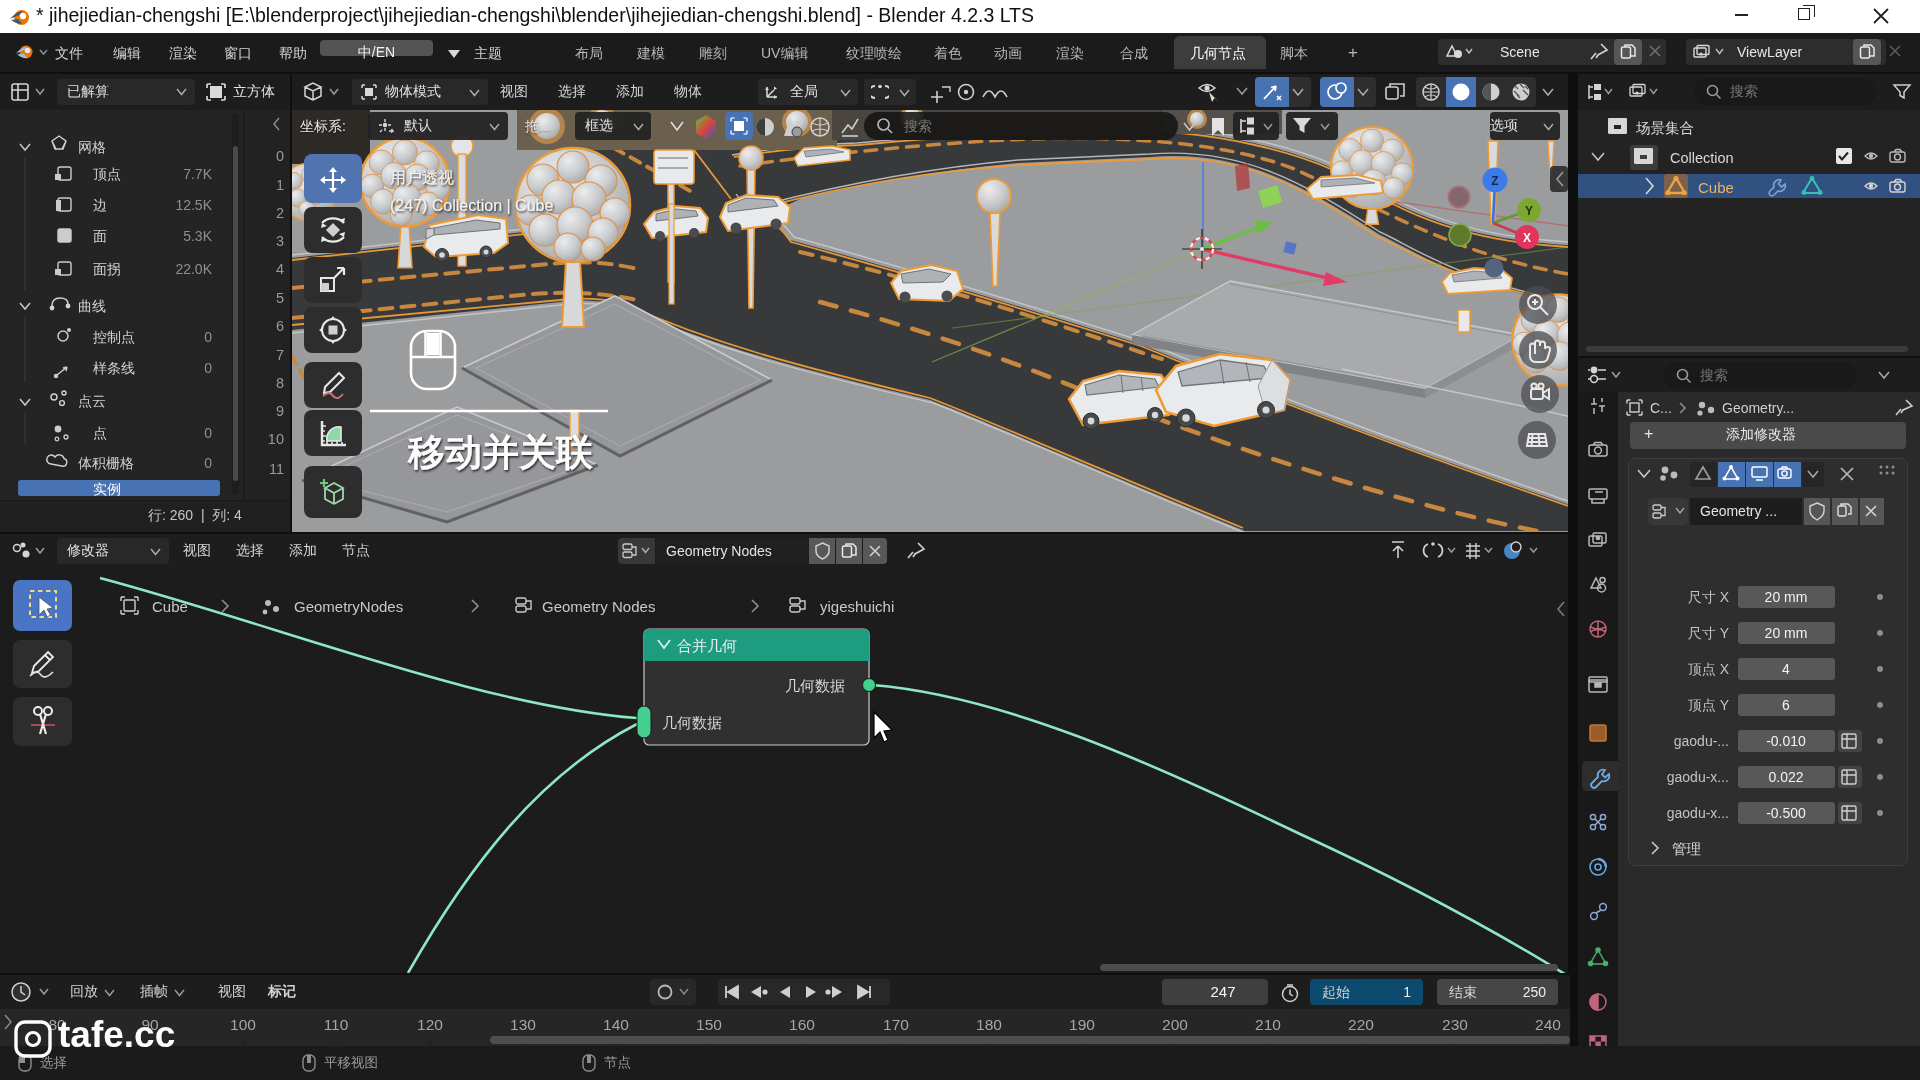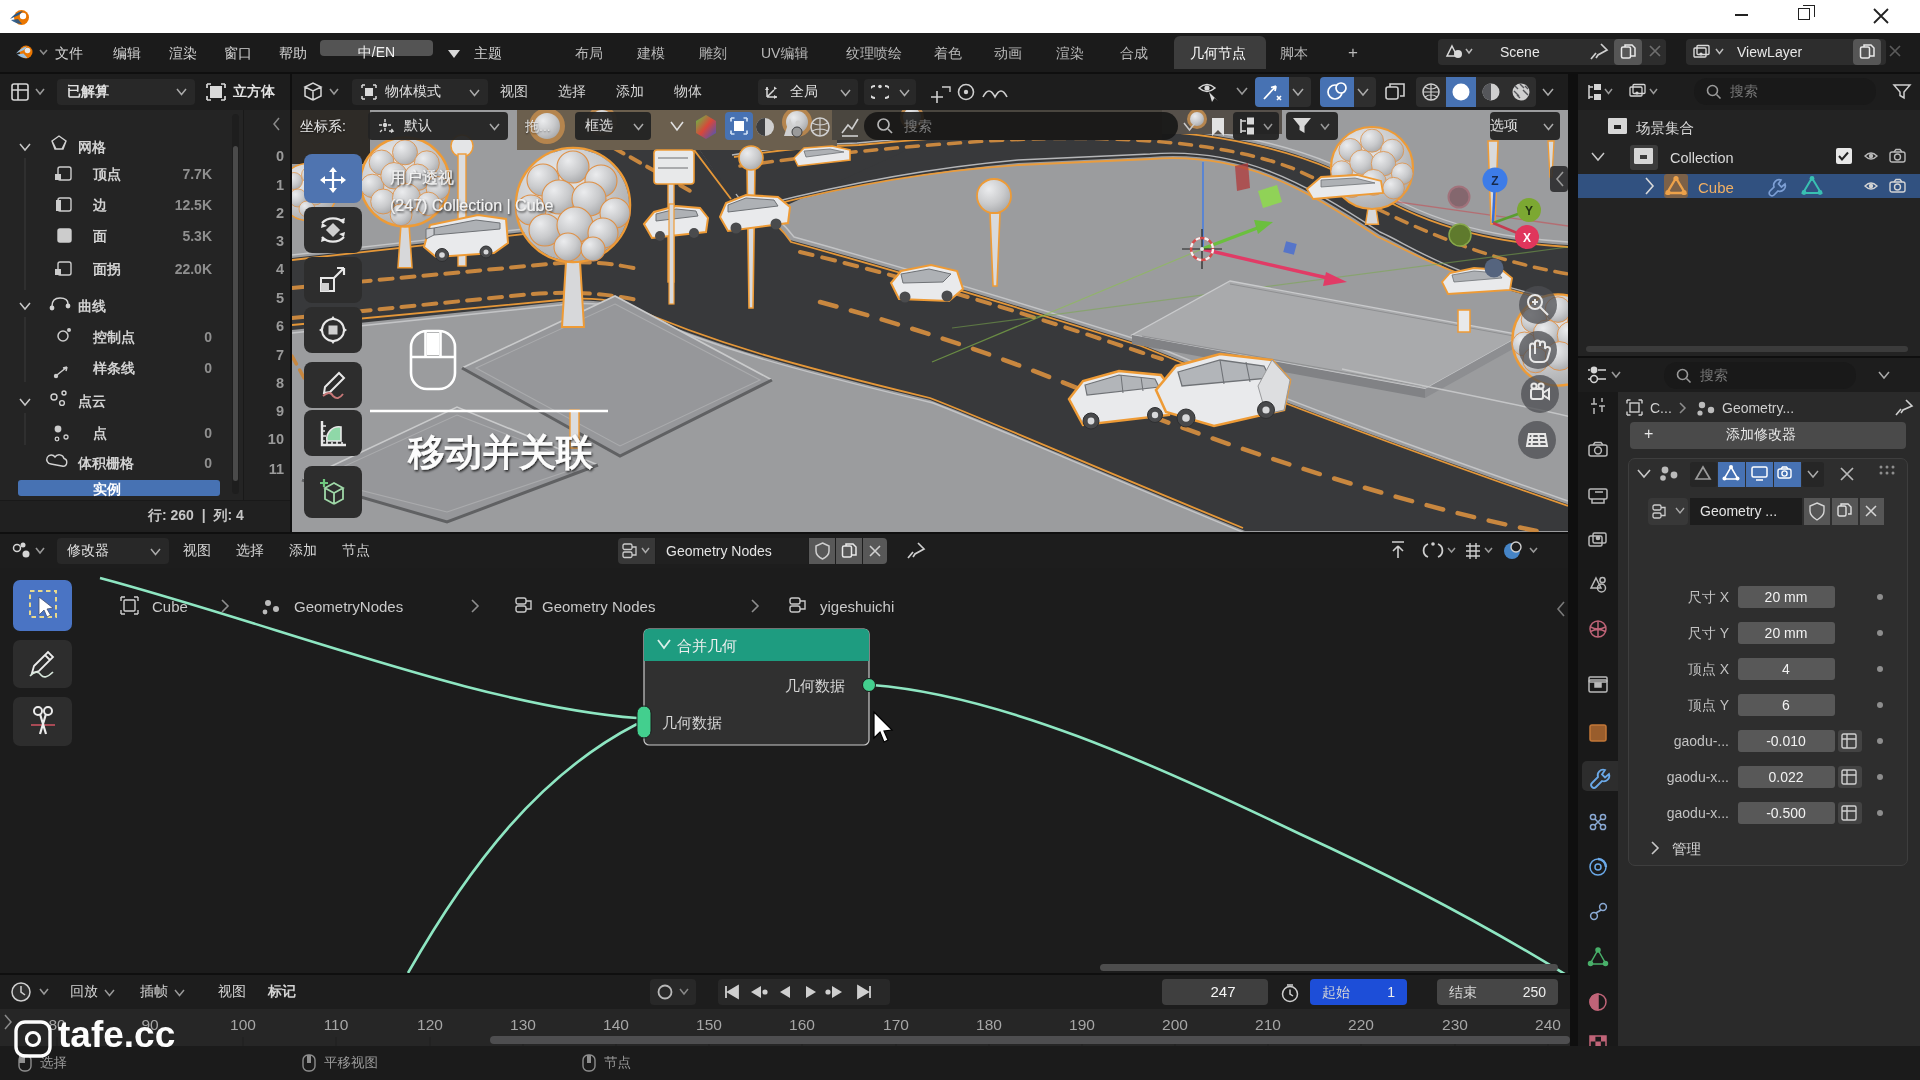--- a/index.html
+++ b/index.html
@@ -17,20 +17,21 @@
 <body>
 <div id="page">
 
   <div class="panel" style="left:0;top:0;width:1920px;height:33px;background:#ffffff;">
     <svg class="abs" style="left:8px;top:5px;" width="24" height="24" viewBox="0 0 24 24">
       <circle cx="13.5" cy="12.5" r="7.5" fill="#ea7600"></circle>
       <circle cx="15" cy="11" r="3.2" fill="#fff"></circle>
       <path d="M2 14 Q8 7 15 6 L11 10 Q6 12 2 14Z" fill="#265787"></path>
       <path d="M3 15 Q8 19 14 19 L10 14 Z" fill="#265787" opacity="0.9"></path>
     </svg>
+    <div class="abs" style="left:36px;top:4px;font-size:19.5px;color:#101010;">* jihejiedian-chengshi [E:\blenderproject\jihejiedian-chengshi\blender\jihejiedian-chengshi.blend] - Blender 4.2.3 LTS</div>
     <div class="abs" style="left:1735px;top:14px;width:13px;height:2px;background:#222;"></div>
     <div class="abs" style="left:1798px;top:8px;width:12px;height:12px;border:1.5px solid #222;"></div>
     <div class="abs" style="left:1803px;top:5px;width:12px;height:12px;border:1.5px solid #222;border-left:none;border-bottom:none;"></div>
     <svg class="abs" style="left:1872px;top:7px;" width="18" height="18" viewBox="0 0 18 18">
       <path d="M2 2 L16 16 M16 2 L2 16" stroke="#222" stroke-width="1.8"></path>
     </svg>
   </div>
 
   <div class="panel" style="left:0;top:33px;width:1920px;height:39px;background:#1b1b1b;" id="topbar">
     <svg class="abs" style="left:14px;top:8px;" width="34" height="22" viewBox="0 0 34 22">
@@ -95,21 +96,21 @@
     <div class="abs" style="left:1853px;top:6px;width:28px;height:26px;background:#565656;border-radius:4px;"></div>
     <svg class="abs" style="left:1859px;top:10px;" width="17" height="17" viewBox="0 0 17 17">
       <rect x="1.5" y="4" width="9" height="11" rx="1.5" fill="none" stroke="#e8e8e8" stroke-width="1.5"></rect>
       <path d="M5 4 V2 H12 l3 3 V13 H11" fill="none" stroke="#e8e8e8" stroke-width="1.5"></path>
     </svg>
     <svg class="abs" style="left:1888px;top:11px;" width="14" height="14" viewBox="0 0 14 14">
         <path d="M2 2 L12 12 M12 2 L2 12" stroke="#5a5a5a" stroke-width="1.7"></path>
       </svg>
   </div>
 
-  <div class="panel" style="left:0;top:74px;width:290px;height:458px;background:#242424;font-weight:bold;" id="spreadsheet">
+  <div class="panel" style="left:0;top:74px;width:290px;height:458px;background:#242424;" id="spreadsheet">
     <div class="abs" style="left:0;top:0;width:290px;height:36px;background:#1d1d1d;"></div>
     <svg class="abs" style="left:10px;top:7px;" width="40" height="22" viewBox="0 0 40 22">
       <rect x="2" y="3" width="16" height="16" rx="2" fill="none" stroke="#d6d6d6" stroke-width="1.6"></rect>
       <path d="M2 9 H18 M8 3 V19" stroke="#d6d6d6" stroke-width="1.6"></path>
       <path d="M26 8 l4 5 l4 -5" stroke="#999" stroke-width="1.6" fill="none"></path>
     </svg>
     <div class="widget" style="left:57px;top:5px;width:138px;height:26px;padding-left:10px;">已解算
       <svg class="abs" style="right:8px;top:9px;" width="11" height="8" viewBox="0 0 11 8">
           <path d="M1 1 l4.5 5.5 L10 1" stroke="#aaa" stroke-width="1.5" fill="none"></path>
         </svg>
@@ -938,21 +939,21 @@
         <path d="M110 2 L120 8 L110 14 Z"></path>
           <circle cx="106" cy="8" r="2.6"></circle>
         <path d="M136 2 L146 8 L136 14 Z M148 2 v12" stroke="#cfcfcf" stroke-width="1.8"></path>
       </g>
     </svg>
     <div class="abs" style="left:1162px;top:4px;width:106px;height:26px;background:#3f3f3f;border-radius:4px;color:#f5f5f5;font-size:15px;text-align:center;line-height:26px;padding-left:16px;">247</div>
     <svg class="abs" style="left:1280px;top:8px;" width="20" height="20" viewBox="0 0 20 20">
       <circle cx="10" cy="11" r="7.5" fill="none" stroke="#cfcfcf" stroke-width="1.5"></circle>
       <path d="M10 6.5 V11 L13 13 M7 2 h6" stroke="#cfcfcf" stroke-width="1.5" fill="none"></path>
     </svg>
-    <div class="abs" style="left:1310px;top:4px;width:97px;height:26px;background:#1d4ed8;border-radius:4px;font-size:14px;color:#d6d6d6;">
+    <div class="abs" style="left:1310px;top:4px;width:113px;height:26px;background:#0c4a6e;border-radius:4px;font-size:14px;color:#d6d6d6;">
       <span style="position:absolute;left:12px;top:5px;">起始</span>
         <span style="position:absolute;right:12px;top:5px;color:#ededed;">1</span>
     </div>
     <div class="abs" style="left:1437px;top:4px;width:121px;height:26px;background:#464646;border-radius:4px;font-size:14px;color:#d6d6d6;">
       <span style="position:absolute;left:12px;top:5px;">结束</span>
         <span style="position:absolute;right:12px;top:5px;color:#ededed;">250</span>
     </div>
 
     <div class="abs" style="left:0;top:34px;width:1570px;height:37px;background:#262626;">
       <svg class="abs" style="left:0;top:0;" width="1570" height="37" viewBox="0 0 1570 37">

